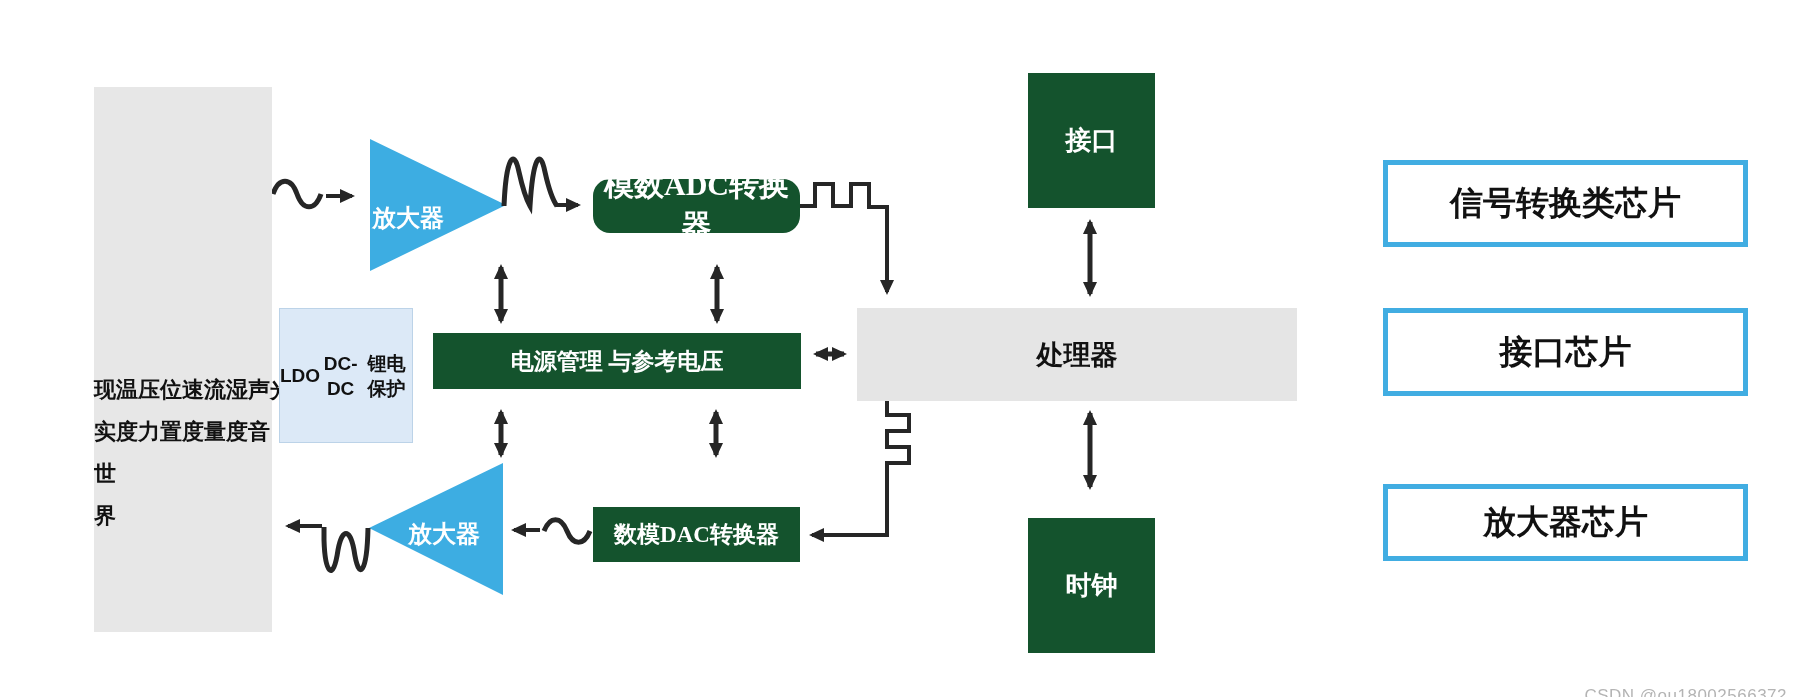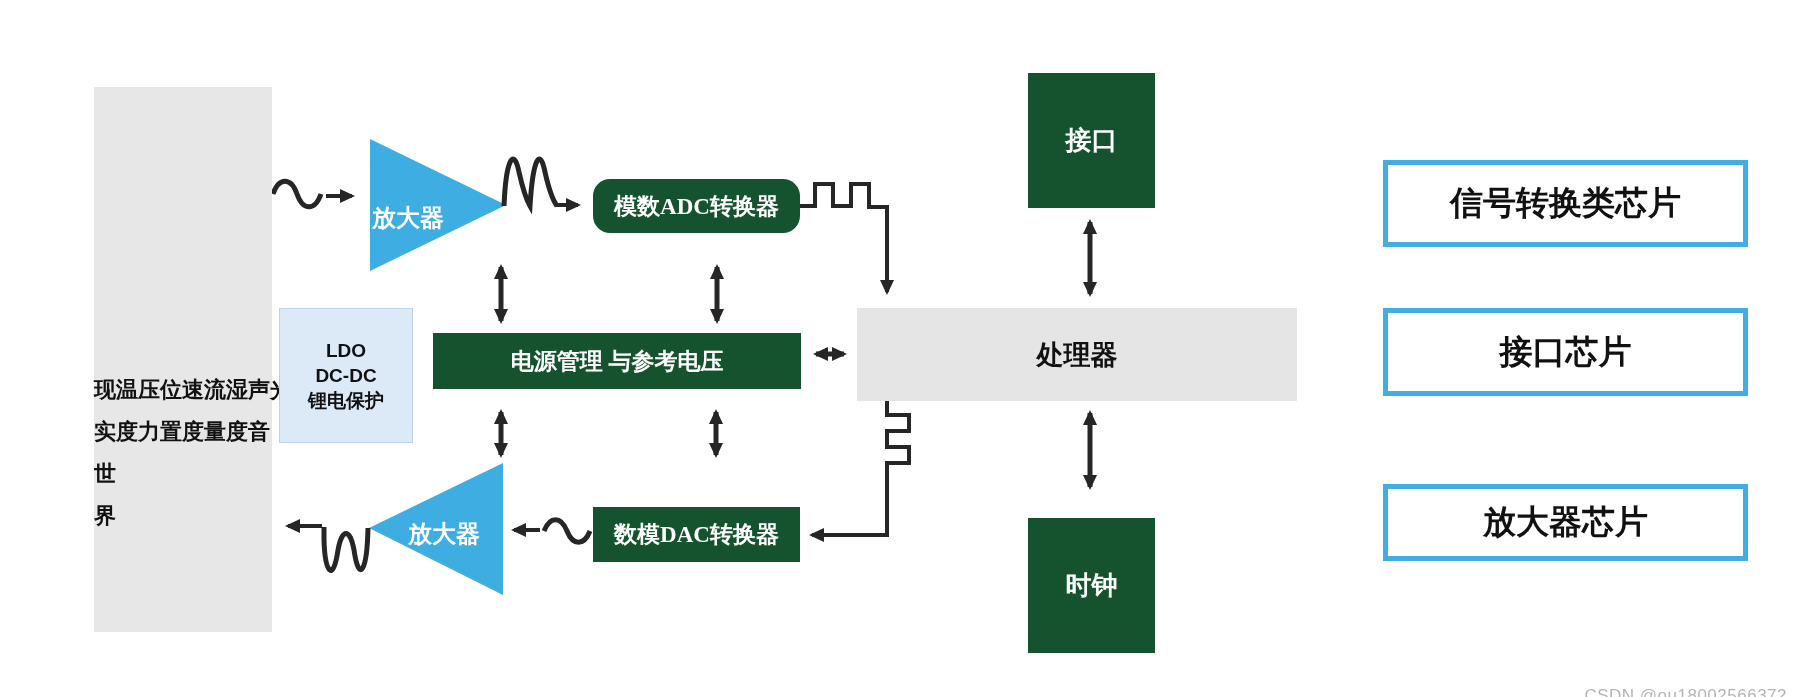--- a/index.html
+++ b/index.html
@@ -16,37 +16,37 @@
     display:flex;flex-direction:row;align-items:center;padding-top:60px;
     font-weight:bold;color:#111;font-size:22px;
   }
   .world-box .row{height:42px;line-height:42px;text-align:center;}
 
   
   .blue-box{
     background:#14532d;color:#ffffff;font-weight:bold;
     display:flex;align-items:center;justify-content:center;text-align:center;font-family:Liberation Serif, serif;
   }
-  .adc-box{left:593px;top:179px;width:207px;height:54px;font-size:23px;border-radius:17px;}
+  .adc-box{left:593px;top:179px;width:207px;height:54px;font-size:30px;border-radius:17px;}
   .power-box{left:433px;top:333px;width:368px;height:56px;font-size:23px;}
   .dac-box{left:593px;top:507px;width:207px;height:55px;font-size:23px;}
   .interface-box{left:1028px;top:73px;width:127px;height:135px;font-size:26px;}
   .clock-box{left:1028px;top:498px;width:127px;height:135px;font-size:26px;margin-top:20px;}
 
   
   .processor-box{
     left:857px;top:308px;width:440px;height:93px;background:#e5e5e5;
     display:flex;align-items:center;justify-content:center;
     font-size:27px;font-weight:bold;color:#111;
   }
 
   
   .ldo-box{
     left:279px;top:308px;width:134px;height:135px;background:#dce9f7;border:1px solid #bcd3e8;
-    display:flex;flex-direction:column;align-items:center;justify-content:center;
+    display:flex;flex-direction:row;align-items:center;justify-content:center;
     font-size:19px;line-height:25px;font-weight:bold;color:#111;text-align:center;
   }
 
   
   .amp-label{color:#ffffff;font-weight:bold;font-size:24px;text-align:left;}
   .amp-label-top{left:372px;top:202px;width:100px;}
   .amp-label-bottom{left:408px;top:518px;width:96px;}
 
   
   .legend-box{

